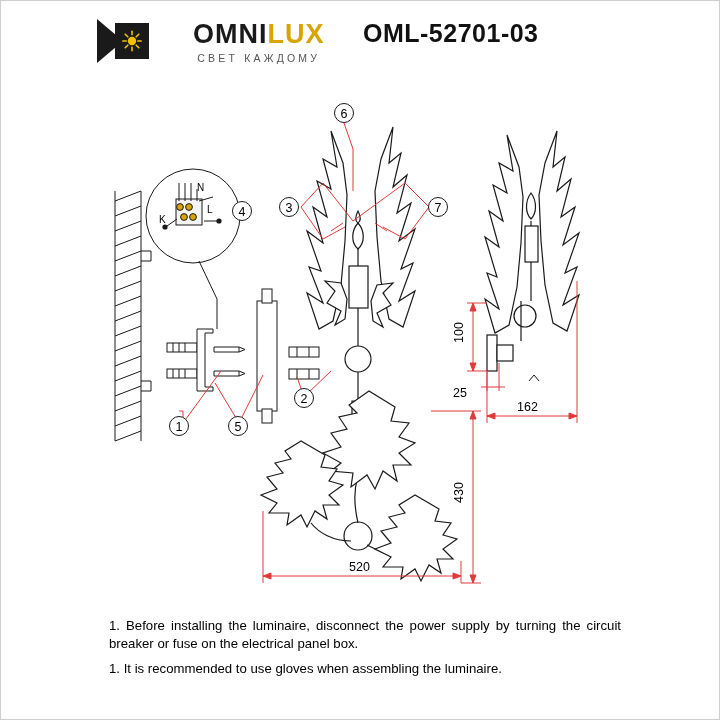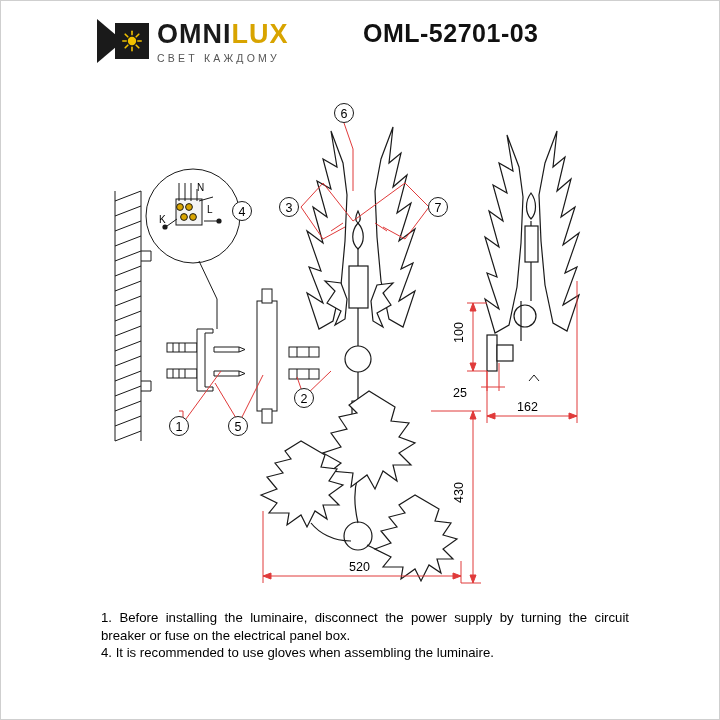--- a/index.html
+++ b/index.html
@@ -59,38 +59,39 @@
     background: #1a1a1a;
   }
   .logo-mark .sun {
     position: absolute;
     left: 25px; top: 11px;
     width: 20px; height: 22px;
   }
   .logo-text {
     line-height: 1;
     padding-top: 2px;
+    margin-left: 36px;
   }
   .logo-words {
     font-size: 27px;
     font-weight: bold;
     letter-spacing: 1px;
   }
   .logo-words .om {
     color: #1a1a1a;
   }
   .logo-words .lux {
     color: #d8a400;
   }
   .logo-sub {
     font-size: 10.5px;
     letter-spacing: 3.2px;
     color: #555555;
     margin-top: 5px;
-    text-align: left;
+    text-align: center;
   }
   .model-code {
     position: absolute;
     left: 362px;
     top: 8px;
     font-size: 25px;
     font-weight: bold;
     letter-spacing: 0.5px;
     color: #111111;
   }
@@ -112,21 +113,21 @@
     position: absolute;
     left: 100px;
     top: 608px;
     width: 528px;
     font-size: 13.2px;
     line-height: 17.5px;
     color: #000000;
     text-align: justify;
   }
   .instructions p {
-    margin: 0;
+    margin: 8px;
   }
 </style>
 </head>
 <body>
 
 <div class="page">
 
   <div class="header">
     <div class="logo-wrap">
       <div class="logo-mark">
@@ -378,16 +379,16 @@
       </g>
       <text x="348" y="500" font-size="12.5" fill="#000" font-family="Liberation Sans, sans-serif">520</text>
 
       <path d="M528 310 L533 304 L538 310" stroke="#1a1a1a" stroke-width="1" fill="none"></path>
 
     </svg>
   </div>
 
   <div class="instructions">
     <p>1. Before installing the luminaire, disconnect the power supply by turning the circuit breaker or fuse on the electrical panel box.</p>
-    <p>4. It is recommended to use gloves when assembling the luminaire.</p>
+    <p>1. It is recommended to use gloves when assembling the luminaire.</p>
   </div>
 
 </div>
 
 </body></html>

